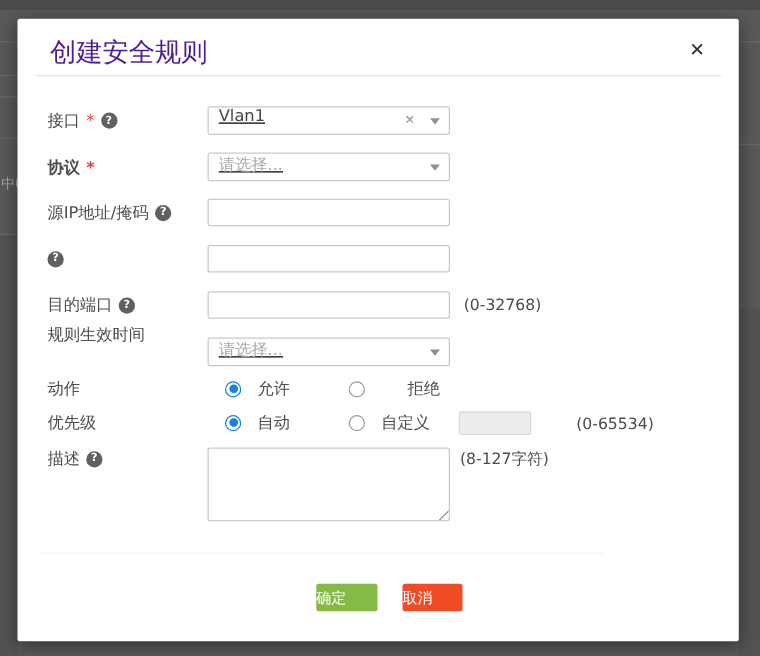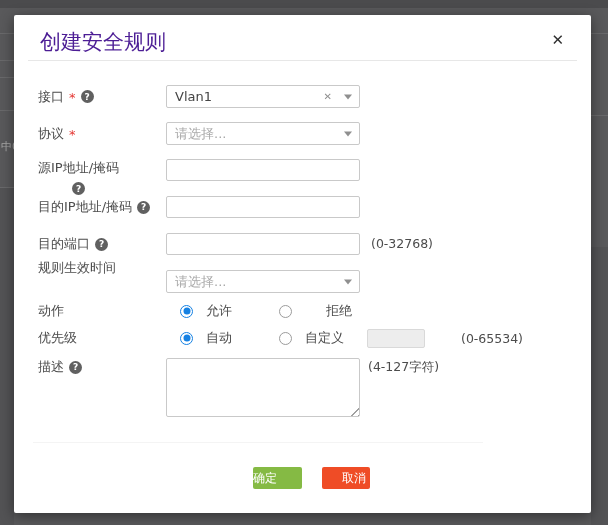--- a/index.html
+++ b/index.html
@@ -54,22 +54,23 @@
     width:13px; height:13px; border-radius:50%;
     background:#606060; color:#fff;
     font-size:9px; font-weight:bold;
     display:flex; align-items:center; justify-content:center;
     cursor:pointer; flex:0 0 auto;
   }
 
   .select {
     position:absolute; left:152px; width:194px; height:23px;
     border:1px solid #c9c9c9; border-radius:2px; background:#fff;
-    display:flex; align-items:center; padding:0 26px 0 8px;
+    display:flex; padding:0 26px 0 8px;
     cursor:pointer;
+    text-decoration:underline;
   }
   .select .val { font-size:13px; color:#454545; }
   .select .ph  { font-size:13px; color:#a9a9a9; }
   .caret {
     position:absolute; right:7px; top:50%; transform:translateY(-50%);
     width:0; height:0;
     border-left:4px solid transparent; border-right:4px solid transparent;
     border-top:5px solid #8f8f8f;
   }
   .clear-x {
@@ -121,21 +122,21 @@
     cursor:nwse-resize;
   }
 
   .btn {
     position:absolute; top:452px; height:22px;
     border:none; border-radius:2px; color:#fff; font-size:12px;
     line-height:22px; text-align:left; cursor:pointer;
     font-family:"DejaVu Sans","Liberation Sans",sans-serif;
   }
   .btn-ok { left:239px; width:49px; background:#85ba44; }
-  .btn-cancel { left:308px; width:48px; background:#ef4c26;padding-left:20px; }
+  .btn-cancel { left:308px; width:48px; background:#ef4c26; }
 </style>
 </head>
 <body>
 
 <div class="bg-top-band"></div>
 <div class="bg-line" style="left:0; top:33px; width:14px;"></div>
 <div class="bg-line" style="left:0; top:60px; width:14px;"></div>
 <div class="bg-line" style="left:0; top:77px; width:14px;"></div>
 <div class="bg-line" style="left:0; top:110px; width:14px;"></div>
 <div class="bg-line" style="left:0; top:187px; width:14px;"></div>
@@ -155,37 +156,36 @@
     <span>接口</span>
       <span class="req">*</span>
       <span class="help">?</span>
   </div>
   <div class="select" style="top:70px;">
     <span class="val">Vlan1</span>
     <span class="clear-x">✕</span>
     <span class="caret"></span>
   </div>
 
-  <div class="f-label" style="top:107px; height:23px;">
+  <div class="f-label" style="top:107px; height:23px;font-weight:bold;">
     <span>协议</span>
       <span class="req">*</span>
   </div>
   <div class="select" style="top:107px;">
     <span class="ph">请选择...</span>
     <span class="caret"></span>
   </div>
 
-  <div class="f-label" style="top:144px; height:22px;flex-direction:column;">
+  <div class="f-label" style="top:144px; height:22px;">
     <span>源IP地址/掩码</span>
       <span class="help">?</span>
   </div>
   <input class="txt-input" style="top: 144px;" value="">
 
   <div class="f-label" style="top:181px; height:22px;">
-    <span>目的IP地址/掩码</span>
       <span class="help">?</span>
   </div>
   <input class="txt-input" style="top: 181px;" value="">
 
   <div class="f-label" style="top:218px; height:22px;">
     <span>目的端口</span>
       <span class="help">?</span>
   </div>
   <input class="txt-input" style="top: 218px;" value="">
   <div class="hint" style="left:357px; top:218px; line-height:22px;">(0-32768)</div>
@@ -223,20 +223,20 @@
   </div>
   <div class="mini-input" style="top:314px;"></div>
   <div class="hint" style="left:447px; top:314px; line-height:19px;">(0-65534)</div>
 
   <div class="f-label" style="top:345px; height:14px;">
     <span>描述</span>
       <span class="help">?</span>
   </div>
   <textarea class="desc-area" style=""></textarea>
   <div class="resize-grip"></div>
-  <div class="hint" style="left:354px; top:345px; line-height:14px;">(4-127字符)</div>
+  <div class="hint" style="left:354px; top:345px; line-height:14px;">(8-127字符)</div>
 
   <div class="footer-divider"></div>
 
   <button class="btn btn-ok">确定</button>
   <button class="btn btn-cancel">取消</button>
 
 </div>
 
 </body></html>

